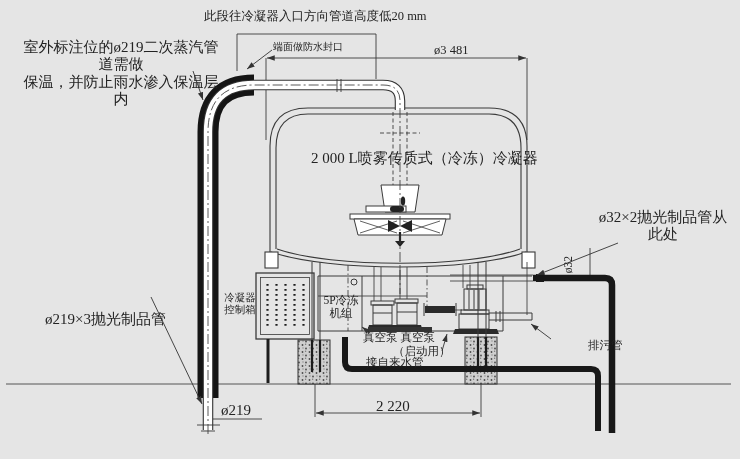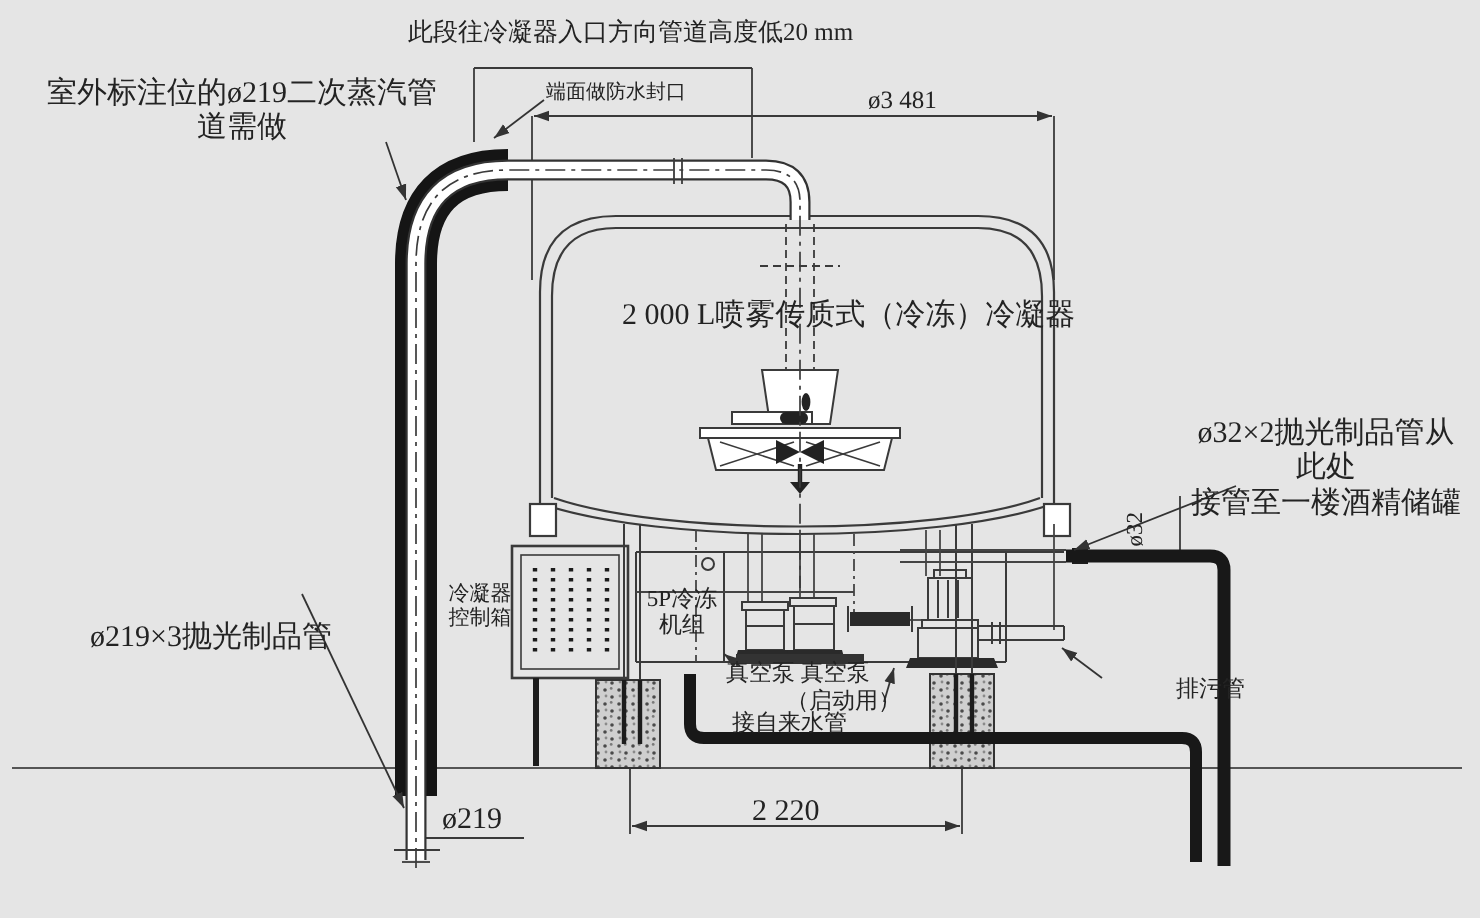--- a/index.html
+++ b/index.html
@@ -200,27 +200,27 @@
     <path d="M370 333 L362 327" marker-end="url(#arr)"></path>
   </g>
 </svg>
 
 <div class="lbl f125" style="left:204px;top:9px;">此段往冷凝器入口方向管道高度低20 mm</div>
 <div class="lbl f13" style="left:273px;top:41px;">端面做防水封口</div>
 <div class="lbl f125" style="left:386px;top:43px;margin-left:48px;">ø3 481</div>
 
 <div class="lbl f12 c" style="left:20px;top:39px;width:202px;">
   <div>室外标注位的ø219二次蒸汽管道需做</div>
+  <div>保温，并防止雨水渗入保温层内</div>
 </div>
 
 <div class="lbl f12" style="left:311px;top:150px;">2 000 L喷雾传质式（冷冻）冷凝器</div>
 
 <div class="lbl f12 c" style="left:592px;top:209px;width:142px;">
   <div>ø32×2抛光制品管从此处</div>
-  <div>接管至一楼酒精储罐</div>
 </div>
 
 <div class="lbl f115 rot" style="left:560px;top:258px;">ø32</div>
 
 <div class="lbl f12" style="left:45px;top:279px;margin-top:32px;">ø219×3抛光制品管</div>
 
 <div class="lbl f105 c" style="left:223px;top:292px;width:34px;">
   <div>冷凝器</div>
   <div>控制箱</div>
 </div>

